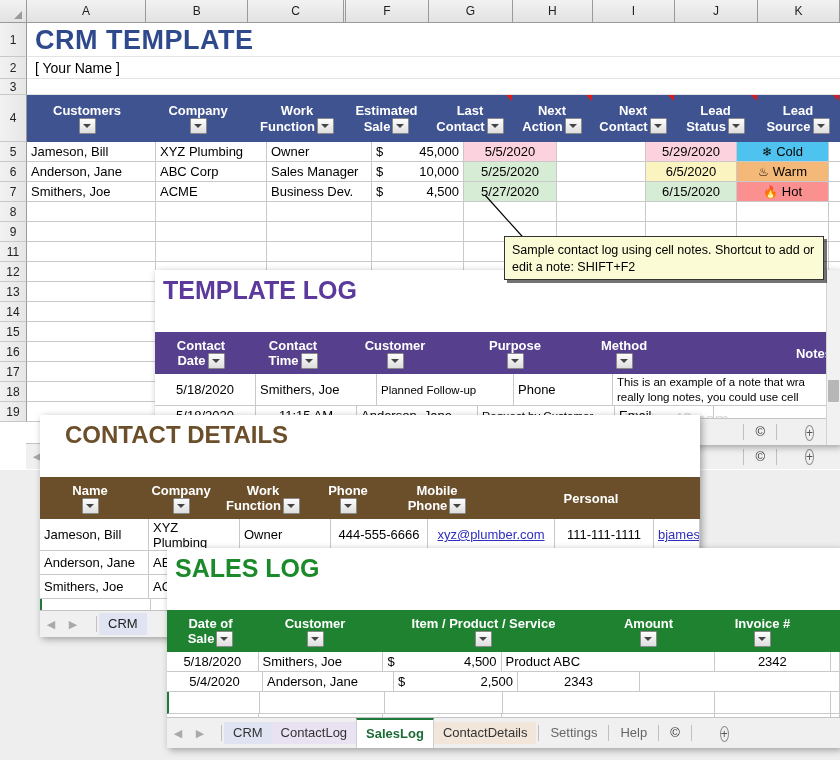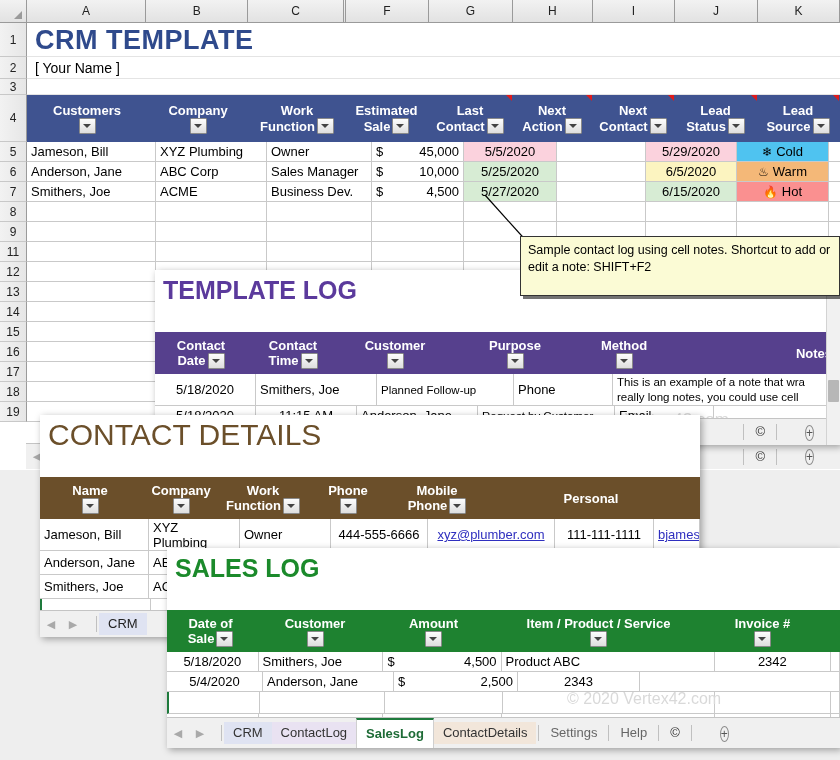--- a/index.html
+++ b/index.html
@@ -60,33 +60,33 @@
   
   #crm{left:0;top:0;width:840px;height:470px;box-shadow:none;}
   #crm .title{font-size:27px;font-weight:bold;color:#2f4a8c;letter-spacing:.5px;
               padding-left:4px;line-height:34px;}
   #crm .subtitle{font-size:14px;padding-left:4px;line-height:22px;}
   #crm .thead{background:#3f5390;height:47px;}
 
   .wm{position:absolute;color:#d9d9d9;font-size:17px;pointer-events:none;}
 
   
-  #note{position:absolute;left:520px;top:236px;width:320px;height:60px;background:#fbfbd5;
+  #note{position:absolute;left:504px;top:236px;width:320px;height:44px;background:#fbfbd5;
         border:1px solid #333;box-shadow:3px 3px 0 rgba(0,0,0,.55);font-size:12.5px;
         padding:5px 7px;box-sizing:border-box;line-height:17px;z-index:40;}
   #noteline{position:absolute;left:480px;top:190px;width:80px;height:60px;z-index:39;}
 
   
   #clog{left:155px;top:270px;width:685px;height:175px;}
   #clog .title{font-size:25px;font-weight:bold;color:#5b3a9c;padding-left:8px;line-height:40px;}
   #clog .thead{background:#56408d;height:42px;}
 
   
   #cdet{left:40px;top:415px;width:660px;height:222px;}
-  #cdet .title{font-size:30px;font-weight:normal;color:#6b4f2a;padding-left:8px;line-height:40px;}
+  #cdet .title{font-size:24px;font-weight:bold;color:#6b4f2a;padding-left:25px;line-height:40px;}
   #cdet .thead{background:#6b4f2a;height:42px;}
   #cdet a{color:#2f2fbf;}
 
   
   #slog{left:167px;top:548px;width:673px;height:200px;}
   #slog .title{font-size:25px;font-weight:bold;color:#1b8a2b;padding-left:8px;line-height:40px;}
   #slog .thead{background:#1e8230;height:42px;}
 
   .scrollv{position:absolute;right:0;top:0;width:13px;bottom:0;background:#f1f1f1;border-left:1px solid #d3d3d3;}
   .scrollv .thumb{position:absolute;left:1px;right:1px;background:#b7b7b7;border-radius:1px;}
@@ -651,28 +651,28 @@
           <span>Sale</span>
           <span class="fbtn"></span>
         </span>
     </div>
     <div class="th" style="width:122px">
       <span class="l1">Customer</span>
       <span class="l2">
           <span class="fbtn"></span>
         </span>
     </div>
+    <div class="th" style="width:215px">
+      <span class="l1">Item / Product / Service</span>
+      <span class="l2">
+          <span class="fbtn"></span>
+        </span>
+    </div>
     <div class="th" style="width:115px">
       <span class="l1">Amount</span>
-      <span class="l2">
-          <span class="fbtn"></span>
-        </span>
-    </div>
-    <div class="th" style="width:215px">
-      <span class="l1">Item / Product / Service</span>
       <span class="l2">
           <span class="fbtn"></span>
         </span>
     </div>
     <div class="th" style="width:113px">
       <span class="l1">Invoice #</span>
       <span class="l2">
           <span class="fbtn"></span>
         </span>
     </div>
@@ -712,21 +712,20 @@
   </div>
   <div class="cells" style="height:22px">
     <div class="cell" style="width:87px"></div>
       <div class="cell" style="width:122px"></div>
     <div class="cell" style="width:115px"></div>
       <div class="cell" style="width:215px"></div>
     <div class="cell" style="width:113px"></div>
       <div class="cell" style="flex:1"></div>
   </div>
 
-  <div class="wm" style="left:400px;top:142px;font-size:16px">© 2020 Vertex42.com</div>
 
   <div class="tabbar" style="position:absolute;left:0;right:0;bottom:0;height:30px">
     <span class="navarr">◀</span>
     <span class="navarr">▶</span>
     <span class="tsep" style="margin-left:10px"></span>
     <span class="tab" style="background:#dfe3f2">CRM</span>
     <span class="tab" style="background:#e9e2f2">ContactLog</span>
     <span class="tab active">SalesLog</span>
     <span class="tab" style="background:#f2e6da">ContactDetails</span>
     <span class="tsep"></span>

